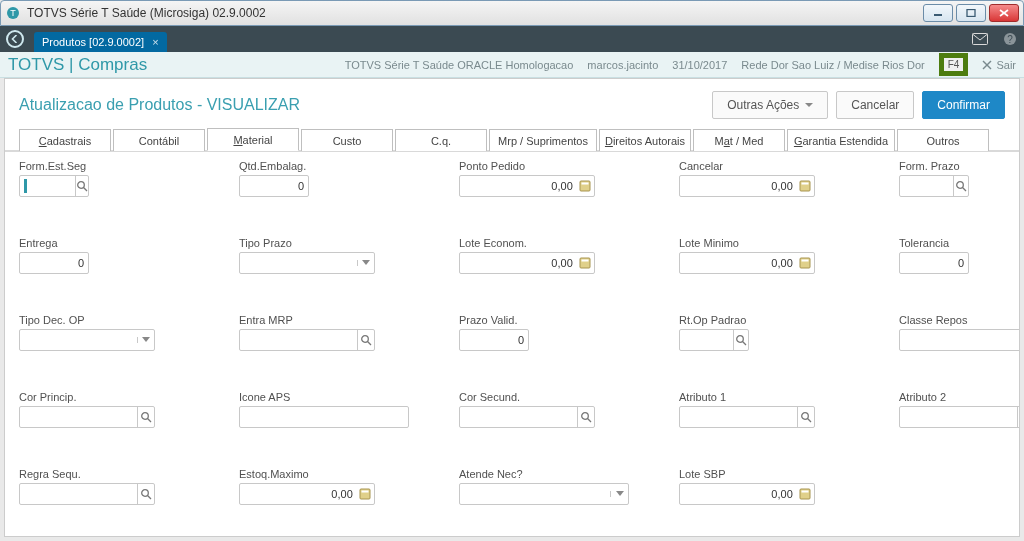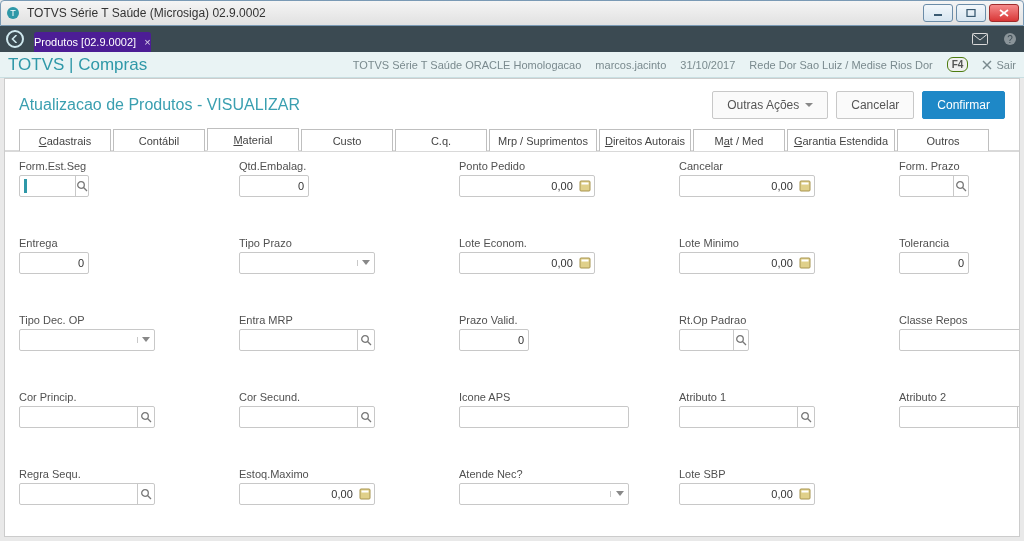--- a/index.html
+++ b/index.html
@@ -53,26 +53,26 @@
     position: relative;
   }
   .back-circle {
     width: 18px; height: 18px;
     border: 2px solid #cfe8ef;
     border-radius: 50%;
     display:inline-flex;align-items:center;justify-content:center;
     margin-right: 10px;
   }
   .tab-pill {
-    background: #4c1d95;
+    background: #0369a1;
     color: #fff;
     height: 20px;
     border-radius: 3px 3px 0 0;
     display:inline-flex;align-items:center;
-    padding: 0 0;
+    padding: 0 8px;
     font-size: 11px;
     position: relative;
     top: 3px;
   }
   .tab-pill .close-x { margin-left: 8px; opacity:0.8; }
   .app-header .right-icons { margin-left:auto; display:flex; gap:14px; align-items:center;}
   .hdr-icon { color:#d9d9d9; display:inline-flex;align-items:center;justify-content:center; width:16px;height:16px;}
 
   
   .module-bar {
@@ -92,22 +92,22 @@
   .module-status {
     margin-left:auto;
     display:flex;
     gap: 14px;
     align-items:center;
     color:#7a8a8e;
     font-size: 11px;
   }
   .module-status .sair { display:flex; align-items:center; gap:4px;}
   .kbd-badge {
-    background:#f0f0f0; border:1px solid #4d7c0f; border-radius:6px;
-    padding:1px 4px; font-size:10px; color:#555;font-weight:bold;
+    background:#f0f0f0; border:5px solid #4d7c0f; border-radius:0;
+    padding:1px 4px; font-size:10px; color:#555;
   }
 
   
   .panel {
     margin: 0 4px 4px 4px;
     background: #fff;
     border: 1px solid #cccccc;
     height: calc(541px - 26px - 26px - 26px - 4px);
     display:flex; flex-direction:column;
   }
@@ -503,35 +503,35 @@
           <input value="" style="">
           <span class="addon mag">
               <svg width="12" height="12" viewBox="0 0 12 12">
                 <circle cx="5" cy="5" r="3.3" fill="none" stroke="#777" stroke-width="1.3"></circle>
                 <line x1="7.8" y1="7.8" x2="11" y2="11" stroke="#777" stroke-width="1.3"></line>
               </svg>
             </span>
         </div>
       </div>
       <div class="fcell">
-        <span class="flabel">Cor Secund.</span>
-        <div class="input-combo med">
-          <input value="" style="">
-          <span class="addon mag">
-              <svg width="12" height="12" viewBox="0 0 12 12">
-                <circle cx="5" cy="5" r="3.3" fill="none" stroke="#777" stroke-width="1.3"></circle>
-                <line x1="7.8" y1="7.8" x2="11" y2="11" stroke="#777" stroke-width="1.3"></line>
-              </svg>
-            </span>
-        </div>
-      </div>
-      <div class="fcell">
         <span class="flabel">Icone APS</span>
         <div class="input-combo long">
           <input value="" style="">
+        </div>
+      </div>
+      <div class="fcell">
+        <span class="flabel">Cor Secund.</span>
+        <div class="input-combo med">
+          <input value="" style="">
+          <span class="addon mag">
+              <svg width="12" height="12" viewBox="0 0 12 12">
+                <circle cx="5" cy="5" r="3.3" fill="none" stroke="#777" stroke-width="1.3"></circle>
+                <line x1="7.8" y1="7.8" x2="11" y2="11" stroke="#777" stroke-width="1.3"></line>
+              </svg>
+            </span>
         </div>
       </div>
       <div class="fcell">
         <span class="flabel">Atributo 1</span>
         <div class="input-combo med">
           <input value="" style="">
           <span class="addon mag">
               <svg width="12" height="12" viewBox="0 0 12 12">
                 <circle cx="5" cy="5" r="3.3" fill="none" stroke="#777" stroke-width="1.3"></circle>
                 <line x1="7.8" y1="7.8" x2="11" y2="11" stroke="#777" stroke-width="1.3"></line>

